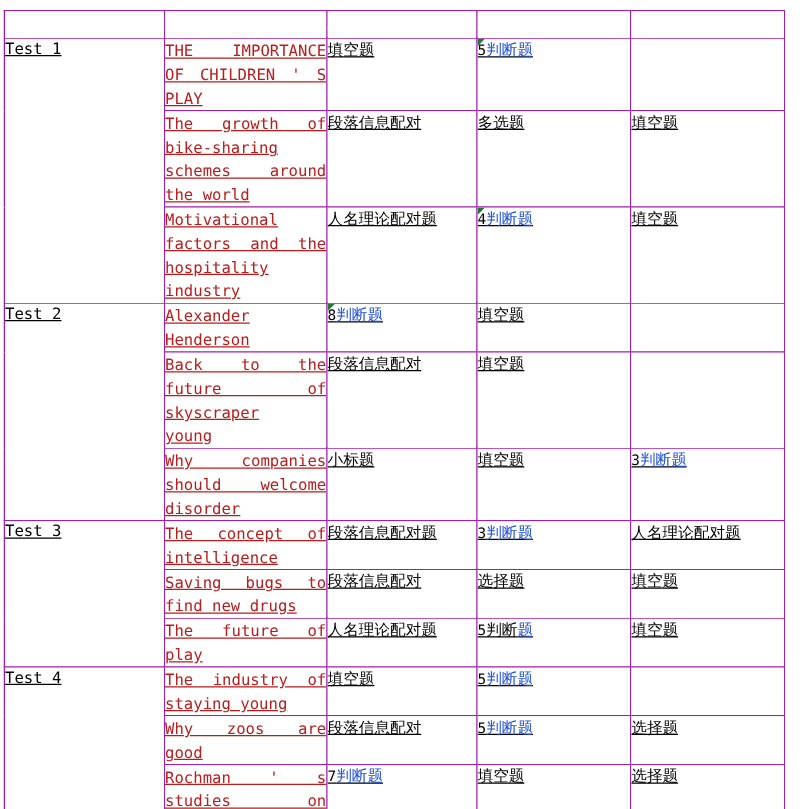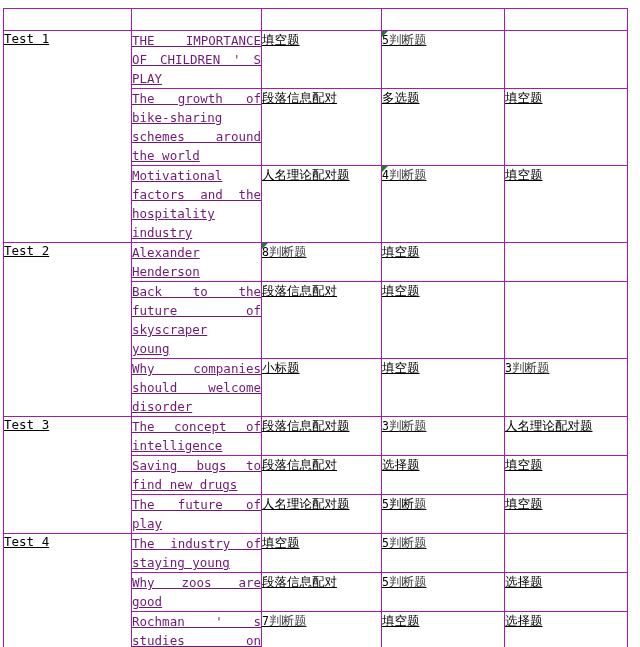--- a/index.html
+++ b/index.html
@@ -46,21 +46,21 @@
     padding:3px 0 0 4px;
     line-height:16px;
     border-top:1px solid #6B9BD2;
     border-bottom:1px solid #6B9BD2;
     white-space:nowrap;
   }
   
   td.title{
     font-family:"DejaVu Sans Mono","Liberation Mono",monospace;
     font-size:12.5px;
-    color:#701a75;
+    color:#b91c1c;
     line-height:19px;
     padding:2px 3px 2px 4px;
     text-align:justify;
     text-align-last:left;
     word-spacing:0px;
     -webkit-hyphens:none;hyphens:none;
   }
   td.title span.j{
     display:block;
     text-align:justify;
@@ -72,21 +72,21 @@
   }
   
   td.ty{
     font-family:"DejaVu Sans","Liberation Sans",sans-serif;
     font-size:12.5px;
     color:#000000;
     line-height:18px;
     padding:3px 2px 2px 4px;
     white-space:nowrap;
   }
-  .red{color:#404040;}
+  .red{color:#1d4ed8;}
   .blk{color:#000000;text-align:center;}
   .num{
     font-family:"DejaVu Sans Mono","Liberation Mono",monospace;
     font-size:11.5px;
     color:#000000;
   }
   
   .errtri{
     position:absolute;left:0;top:0;
     width:0;height:0;

